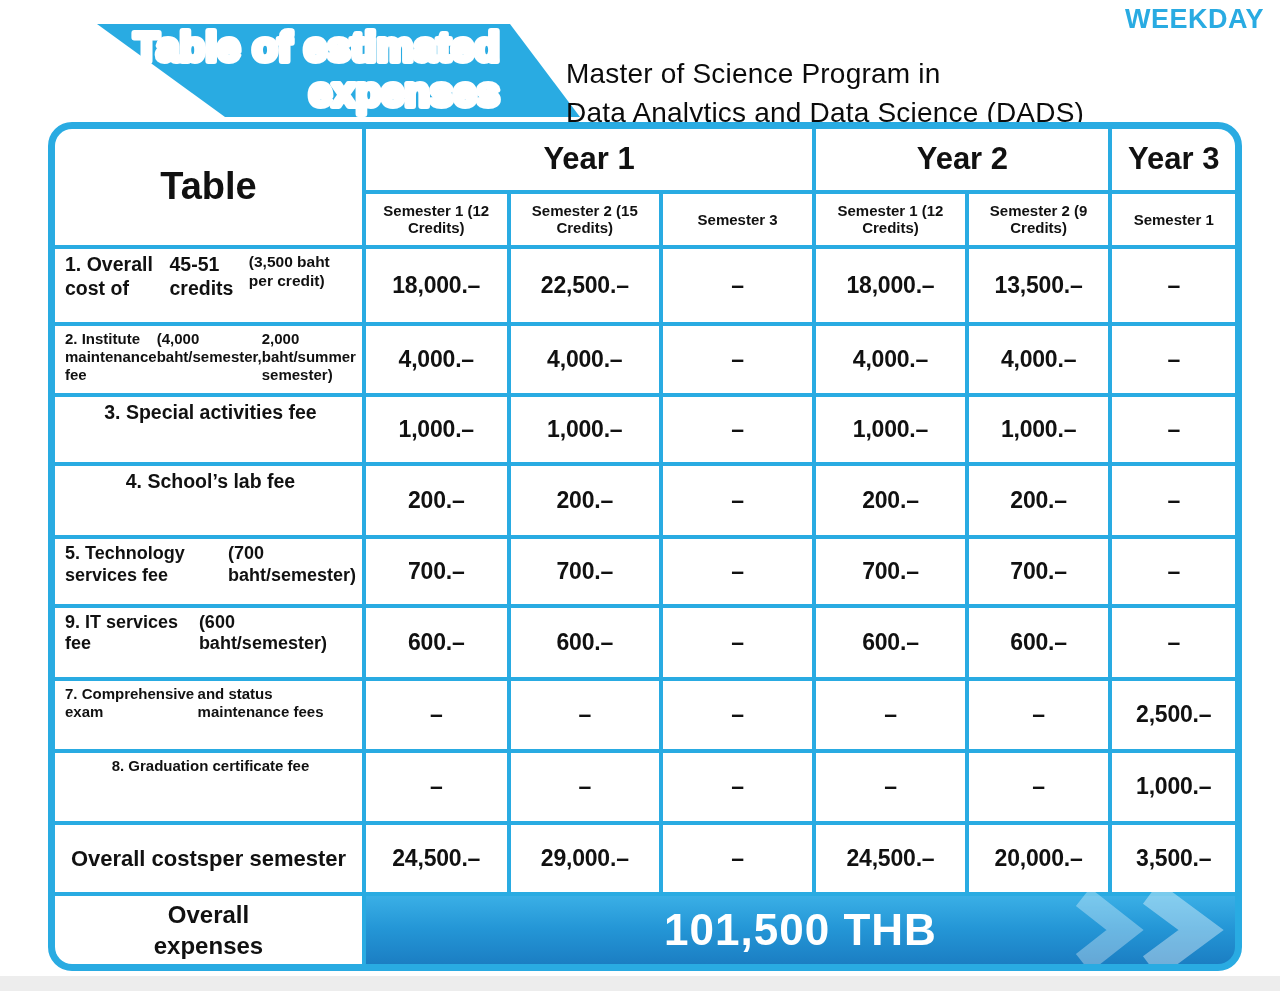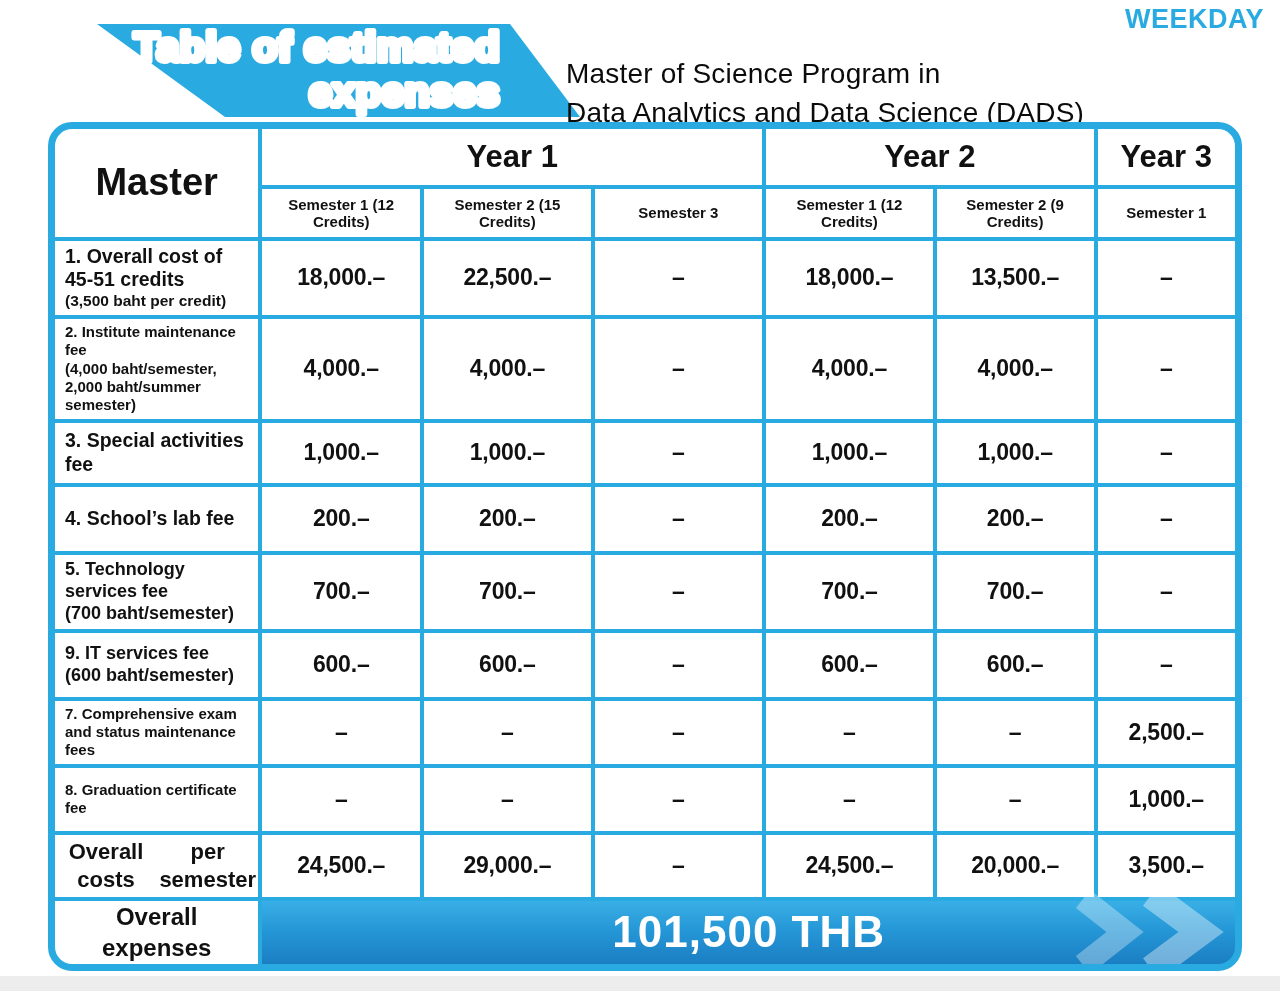--- a/index.html
+++ b/index.html
@@ -46,21 +46,21 @@
   .year1{grid-column:2 / span 3;grid-row:1;}
   .year2{grid-column:5 / span 2;grid-row:1;}
   .year3{grid-column:7;grid-row:1;}
   .year-cell{font-size:31px;font-weight:bold;}
   .sem{grid-row:2;font-size:15px;font-weight:bold;padding:0 2px;}
   .sc2{grid-column:2}.sc3{grid-column:3}.sc4{grid-column:4}
   .sc5{grid-column:5}.sc6{grid-column:6}.sc7{grid-column:7}
   .r3{grid-row:3}.r4{grid-row:4}.r5{grid-row:5}.r6{grid-row:6}.r7{grid-row:7}
   .r8{grid-row:8}.r9{grid-row:9}.r10{grid-row:10}.r11{grid-row:11}.r12{grid-row:12}
   .label-cell{
-    flex-direction:column;align-items:flex-start;justify-content:center;
+    flex-direction:row;align-items:flex-start;justify-content:center;
     text-align:left;padding:4px 6px 4px 10px;font-weight:bold;line-height:1.22;
   }
   .lbl-lg{font-size:19.5px}
   .lbl-md{font-size:18px}
   .lbl-sm{font-size:15px}
   .lbl-xs{font-size:15.5px}
   .amount{font-size:23px;font-weight:bold;letter-spacing:-0.2px;}
   .totals-label{flex-direction:row;font-size:22px;font-weight:bold;line-height:1.25;}
   .expenses-label{flex-direction:column;font-size:24px;font-weight:bold;line-height:1.3;}
   .total-banner{
@@ -83,21 +83,21 @@
 
 <div class="program-title">
   <div>Master of Science Program in</div>
   <div>Data Analytics and Data Science (DADS)</div>
 </div>
 
 <div class="weekday">WEEKDAY</div>
 
 <div class="fee-table">
 
-  <div class="cell order-cell">Master</div>
+  <div class="cell order-cell">Table</div>
   <div class="cell year-cell year1">Year 1</div>
   <div class="cell year-cell year2">Year 2</div>
   <div class="cell year-cell year3">Year 3</div>
 
   <div class="cell sem sc2">Semester 1 (12 Credits)</div>
   <div class="cell sem sc3">Semester 2 (15 Credits)</div>
   <div class="cell sem sc4">Semester 3</div>
   <div class="cell sem sc5">Semester 1 (12 Credits)</div>
   <div class="cell sem sc6">Semester 2 (9 Credits)</div>
   <div class="cell sem sc7">Semester 1</div>

